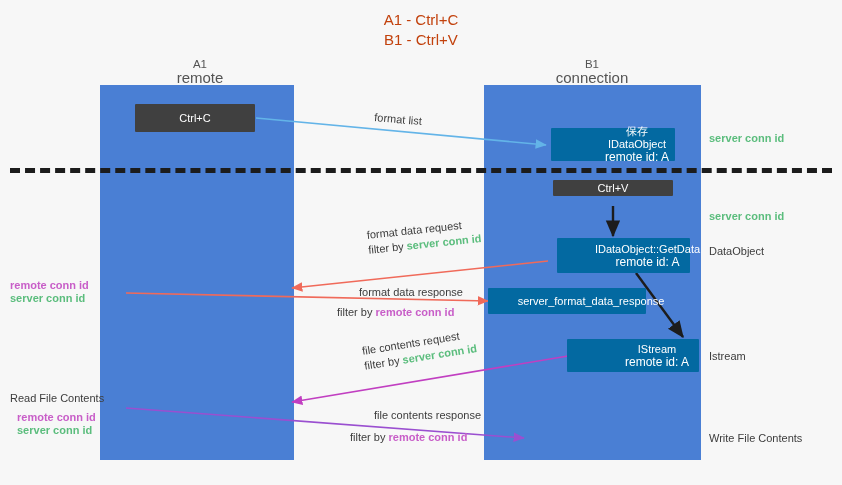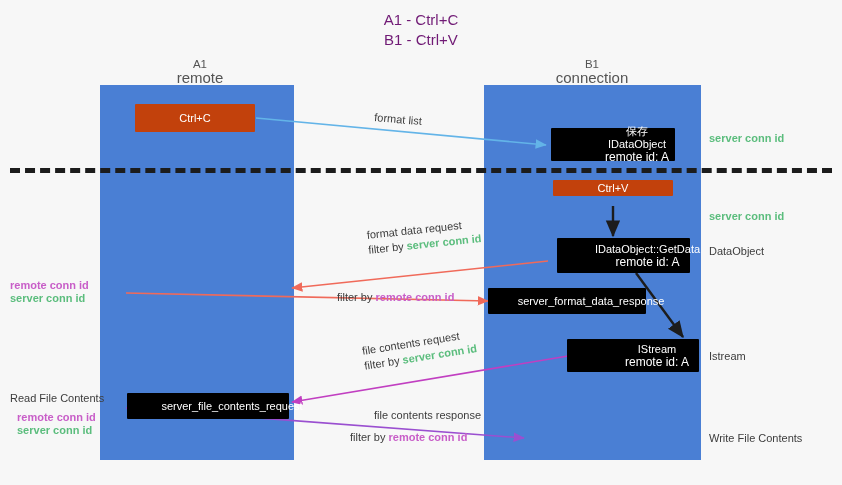--- a/index.html
+++ b/index.html
@@ -22,21 +22,21 @@
     height: 485px;
   }
   .abs { position: absolute; }
 
   
   #title-block {
     left: 0; top: 10px;
     width: 842px;
     text-align: center;
     font-size: 15px;
-    color: #701a75;
+    color: #c2410c;
     line-height: 20px;
   }
   #title-block div { white-space: pre; }
 
   
   .col-header {
     text-align: center;
     font-size: 11.5px;
     color: #545454;
     line-height: 13px;
@@ -63,22 +63,22 @@
     display: flex;
     flex-direction: column;
     align-items: center;
     justify-content: center;
     color: #ffffff;
     font-size: 11px;
     line-height: 13px;
     text-align: center;
     border-radius: 1px;
   }
-  .node.green { background: #c2410c; }
-  .node.orange { background: #000000; padding-left: 48px; }
+  .node.green { background: #404040; }
+  .node.orange { background: #0369a1; padding-left: 48px; }
   .node .l2 { font-size: 12px; }
 
   
   .side-label {
     font-size: 11px;
     line-height: 13px;
     white-space: nowrap;
   }
   .lbl-server { color: #5bbd7d; font-weight: bold; }
   .lbl-remote { color: #c85ec8; font-weight: bold; }
@@ -174,23 +174,20 @@
 
   <div class="abs node orange" style="left:488px; top:288px; width:158px; height:26px;">
     <div>server_format_data_response</div>
   </div>
 
   <div class="abs node orange" style="left:567px; top:339px; width:132px; height:33px;">
     <div>IStream</div>
     <div class="l2">remote id: A</div>
   </div>
 
-  <div class="abs node orange" style="left:127px; top:393px; width:162px; height:26px;">
-    <div>server_file_contents_request</div>
-  </div>
 
 
   <div class="abs side-label lbl-server" style="left:709px; top:132px;">server conn id</div>
 
   <div class="abs side-label lbl-server" style="left:709px; top:210px;">server conn id</div>
 
   <div class="abs side-label lbl-plain" style="left:709px; top:245px;">DataObject</div>
 
   <div class="abs side-label lbl-plain" style="left:709px; top:350px;">Istream</div>
 
@@ -208,20 +205,21 @@
   </div>
 
   <div class="abs edge-note" style="left:366px; top:228px; transform: rotate(-6deg);">
     <div>format data request</div>
     <div>
       <span>filter by </span><span class="g">server conn id</span>
     </div>
   </div>
 
   <div class="abs edge-note" style="left:337px; top:285px;">
+    <div style="padding-left:22px;">format data response</div>
     <div style="padding-top:5px;">
       <span>filter by </span><span class="p">remote conn id</span>
     </div>
   </div>
 
   <div class="abs edge-note" style="left:361px; top:344px; transform: rotate(-9deg);">
     <div>file contents request</div>
     <div>
       <span>filter by </span><span class="g">server conn id</span>
     </div>

